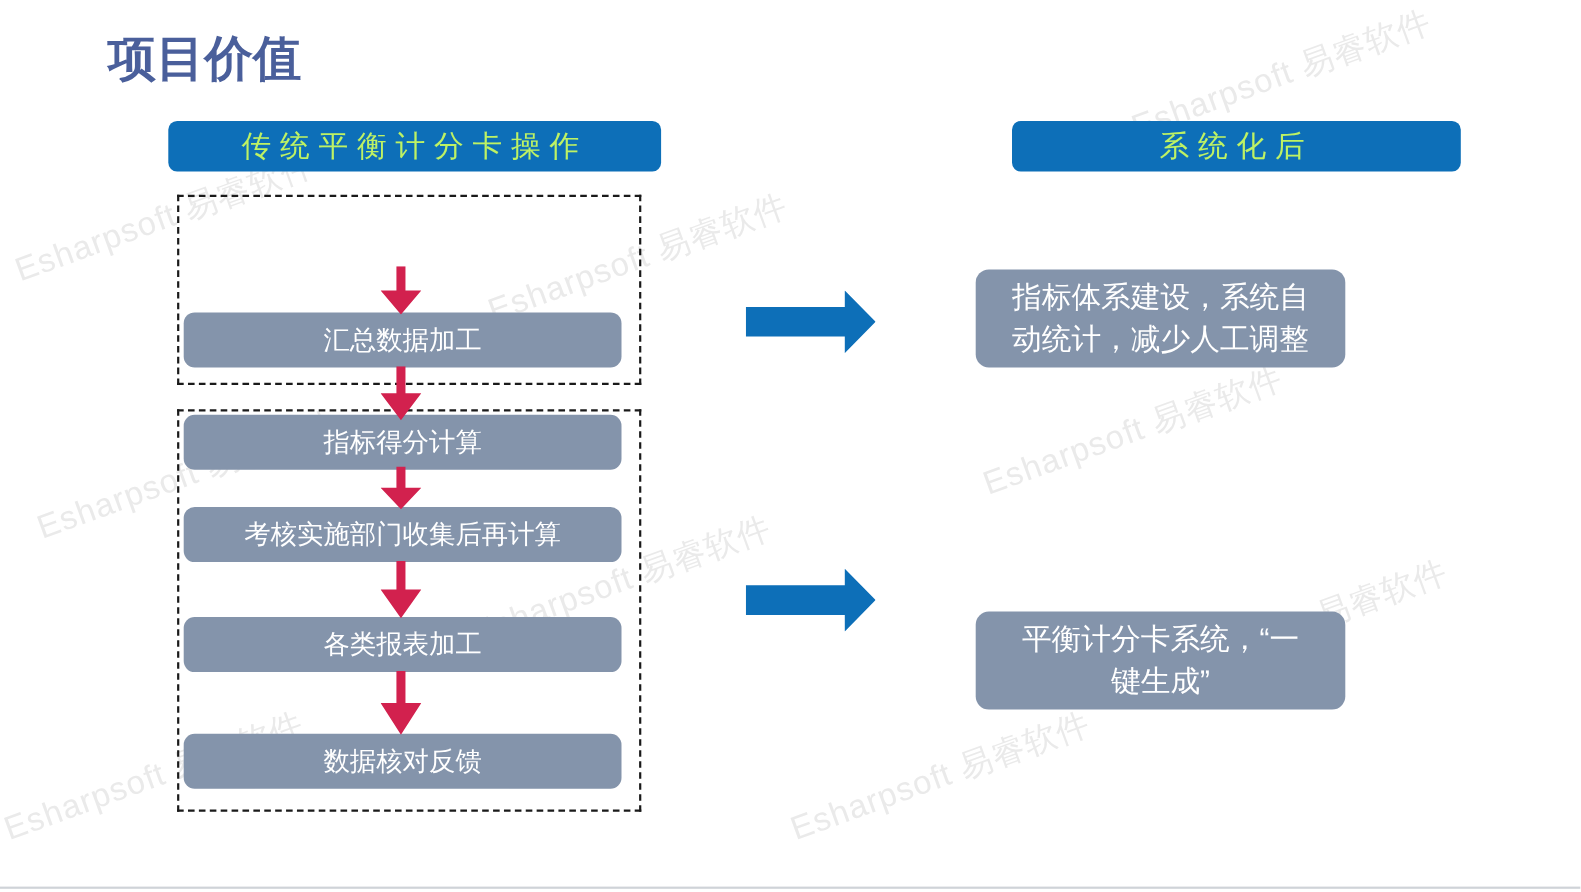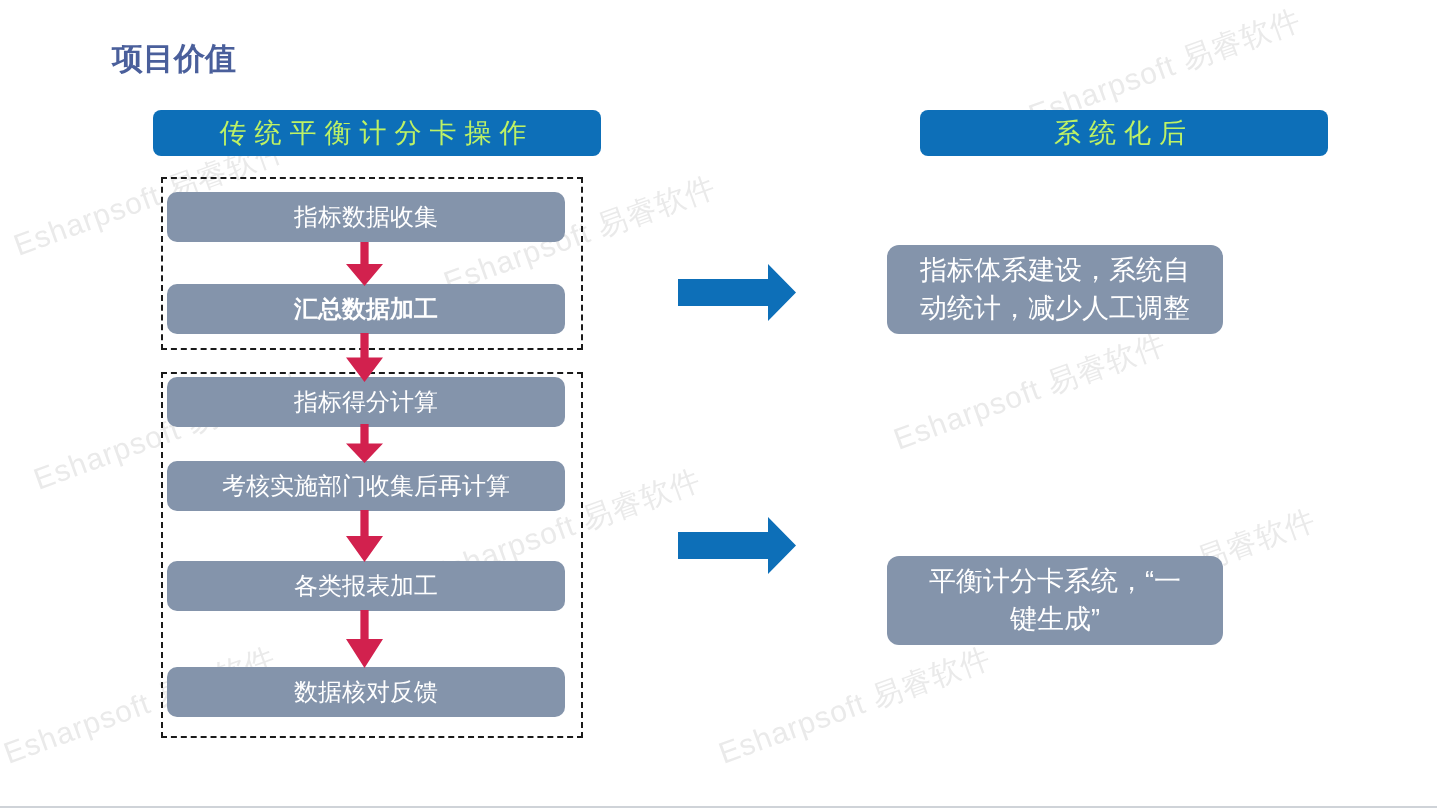--- a/index.html
+++ b/index.html
@@ -12,22 +12,22 @@
   .wm {
     position:absolute; z-index:0;
     font-size:30px; letter-spacing:1px; white-space:nowrap;
     color:var(--watermark-gray,#eaeaea);
     transform:translate(-50%,-50%) rotate(-20deg);
     user-select:none; pointer-events:none;
     font-family:"Liberation Sans","DejaVu Sans",sans-serif;
   }
   
   .title {
-    position:absolute; z-index:2; left:96px; top:22px; margin:16px;
-    font-size:31px; font-weight:bold;
+    position:absolute; z-index:2; left:96px; top:22px; margin:2px;
+    font-size:44px; font-weight:bold;
     color:var(--title-color,#4a5f9b);
   }
   
   .hdr {
     position:absolute; z-index:2; top:110px; height:46px;
     background:var(--header-blue,#0d6fb8); border-radius:8px;
     color:#bef264; font-size:27px; letter-spacing:8px;
     display:flex; align-items:center; justify-content:center;
     font-family:"Liberation Serif","DejaVu Serif",serif;
   }
@@ -41,21 +41,21 @@
   .group1 { top:177px; height:169px; }
   .group2 { top:372px; height:362px; }
   
   .step {
     position:absolute; z-index:2; left:167px; width:398px; height:50px;
     background:var(--box-gray,#8494ab); border-radius:10px;
     color:#ffffff; font-size:24px;
     display:flex; align-items:center; justify-content:center;
     text-align:center;
   }
-  .s1 { top:192px; } .s2 { top:284px;font-weight:bold; } .s3 { top:377px; }
+  .s1 { top:192px; } .s2 { top:284px; } .s3 { top:377px; }
   .s4 { top:461px; } .s5 { top:561px; } .s6 { top:667px; }
   
   .red-arrow { position:absolute; z-index:3; left:346px; width:37px; }
   .ra1 { top:242px; height:44px; }
   .ra2 { top:333px; height:49px; }
   .ra3 { top:424px; height:39px; }
   .ra4 { top:510px; height:52px; }
   .ra5 { top:610px; height:58px; }
   .red-arrow path { fill:var(--arrow-red,#d2214e); }
   
@@ -95,21 +95,20 @@
   <span class="wm" style="left:855px;  top:706px;">Esharpsoft 易睿软件</span>
 
   <h1 class="title">项目价值</h1>
 
   <div class="hdr hdr-left">传统平衡计分卡操作</div>
   <div class="hdr hdr-right">系统化后</div>
 
   <div class="group group1"></div>
   <div class="group group2"></div>
 
-  <div class="step s1">指标数据收集</div>
   <div class="step s2">汇总数据加工</div>
   <div class="step s3">指标得分计算</div>
   <div class="step s4">考核实施部门收集后再计算</div>
   <div class="step s5">各类报表加工</div>
   <div class="step s6">数据核对反馈</div>
 
   <svg class="red-arrow ra1" viewBox="0 0 36 48" preserveAspectRatio="none">
       <path d="M14 0 H22 V24 H36 L18 48 L0 24 H14 Z"></path>
     </svg>
   <svg class="red-arrow ra2" viewBox="0 0 36 48" preserveAspectRatio="none">

